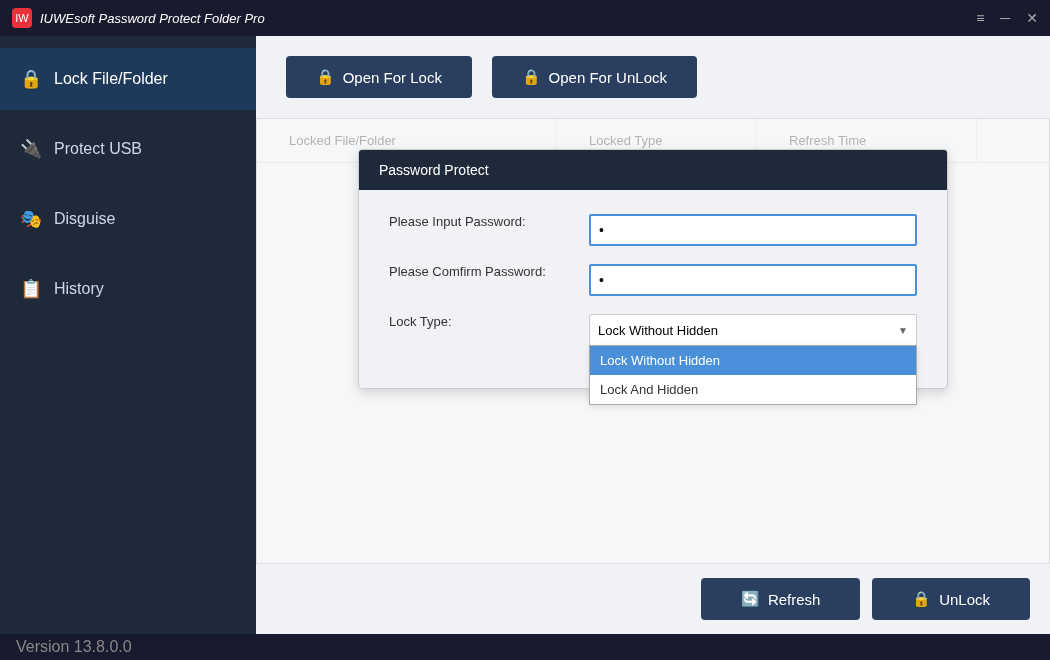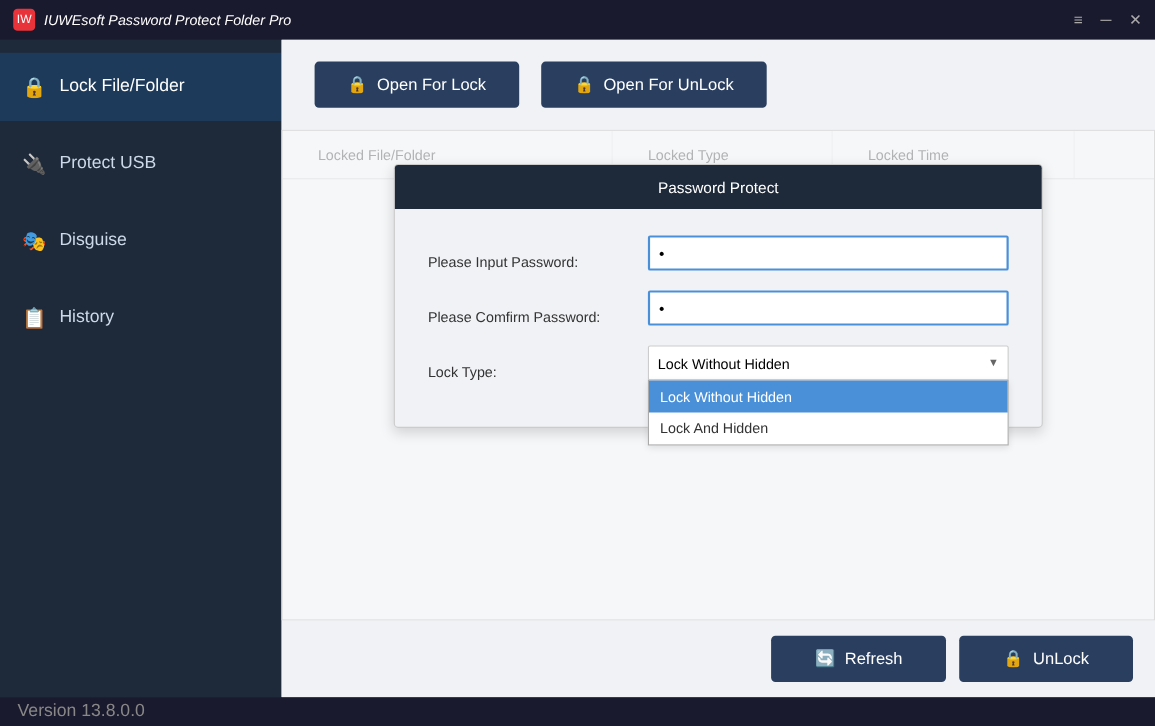--- a/index.html
+++ b/index.html
@@ -159,28 +159,28 @@
       width: 590px;
       box-shadow: 0 4px 12px rgba(0,0,0,0.15);
     }
     .dialog-header {
       background: #1e2a3a;
       color: white;
       padding: 12px 20px;
       font-size: 14px;
       font-weight: 500;
       border-radius: 3px 3px 0 0;
-      text-align: center;
+      text-align: left;
     }
     .dialog-body {
       padding: 24px 30px;
     }
     .form-row {
       display: flex;
-      align-items: flex-end;
+      align-items: flex-start;
       margin-bottom: 18px;
     }
     .form-label {
       width: 200px;
       font-size: 13px;
       color: #333;
     }
     .form-input {
       flex: 1;
       height: 32px;
@@ -310,21 +310,21 @@
       <button class="top-btn">
         <span>🔒</span>
         <span>Open For UnLock</span>
       </button>
     </div>
 
     <div class="table-area">
       <div class="table-header">
         <div class="table-header-cell">Locked File/Folder</div>
         <div class="table-header-cell">Locked Type</div>
-        <div class="table-header-cell">Locked Time</div>
+        <div class="table-header-cell">Refresh Time</div>
       </div>
 
       <div class="dialog-overlay">
         <div class="dialog">
           <div class="dialog-header">Password Protect</div>
           <div class="dialog-body">
 
             <div class="form-row">
               <label class="form-label">Please Input Password:</label>
               <input class="form-input" type="password" value="x" style="">

